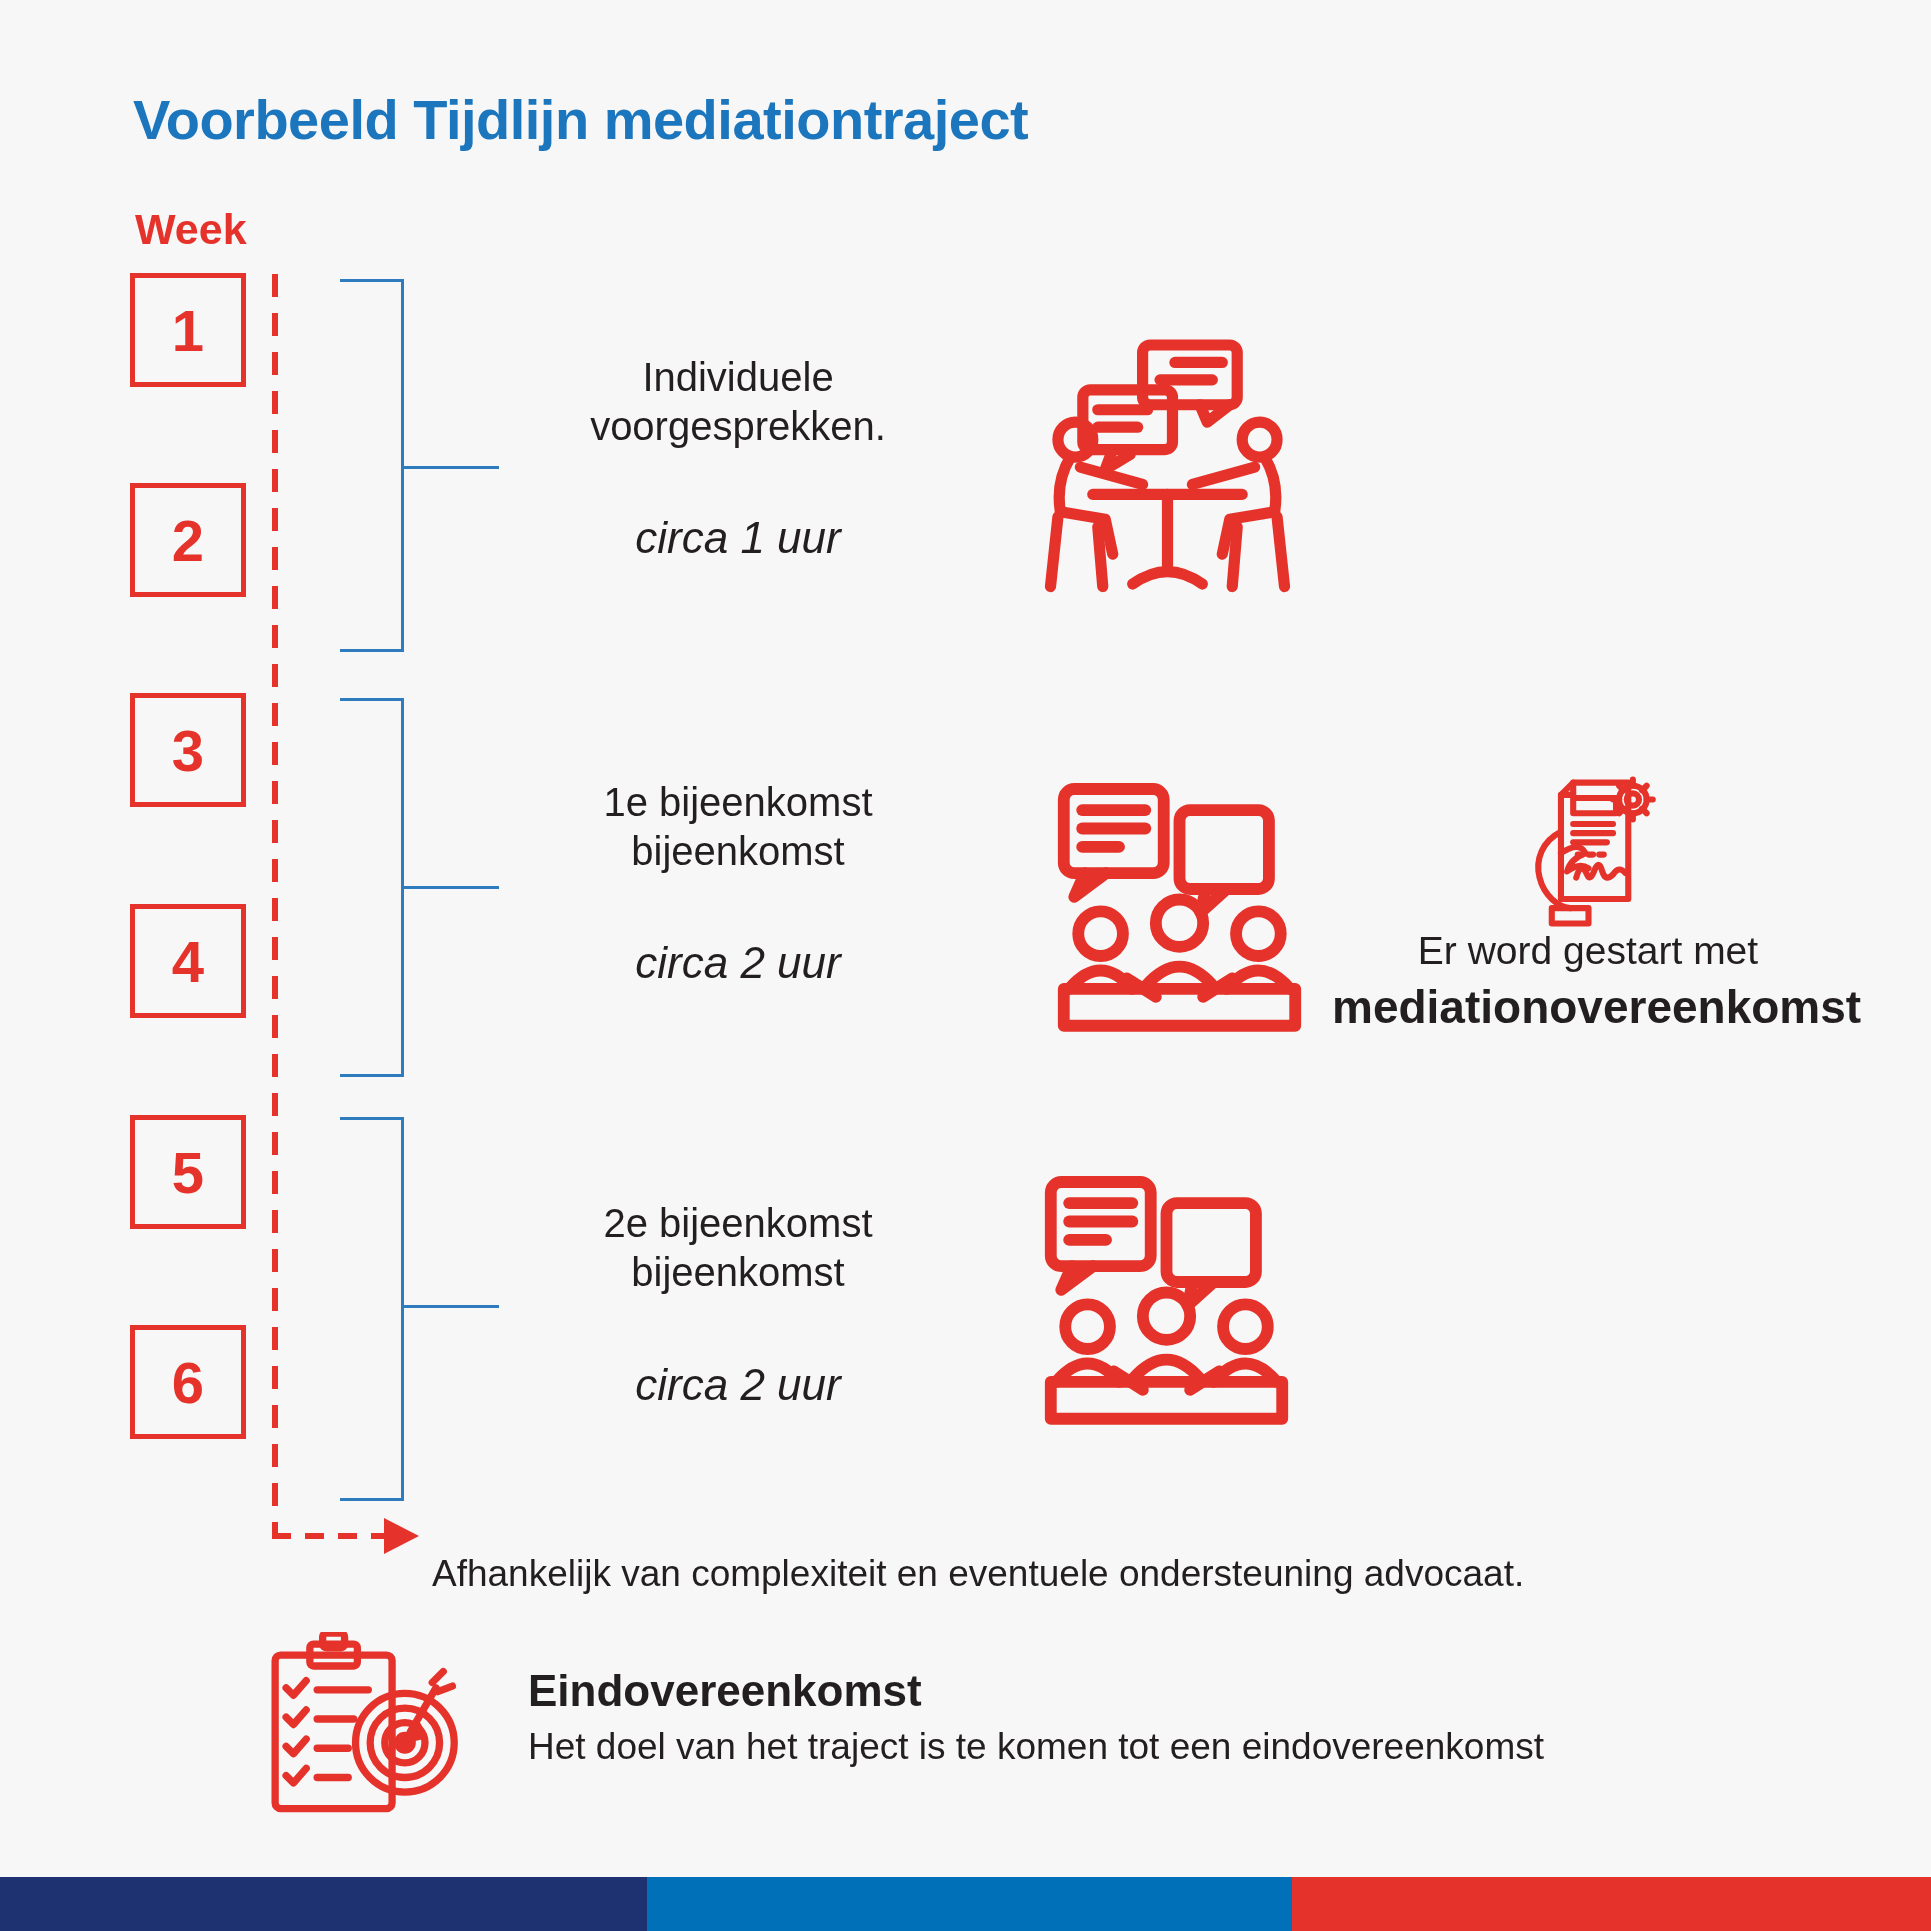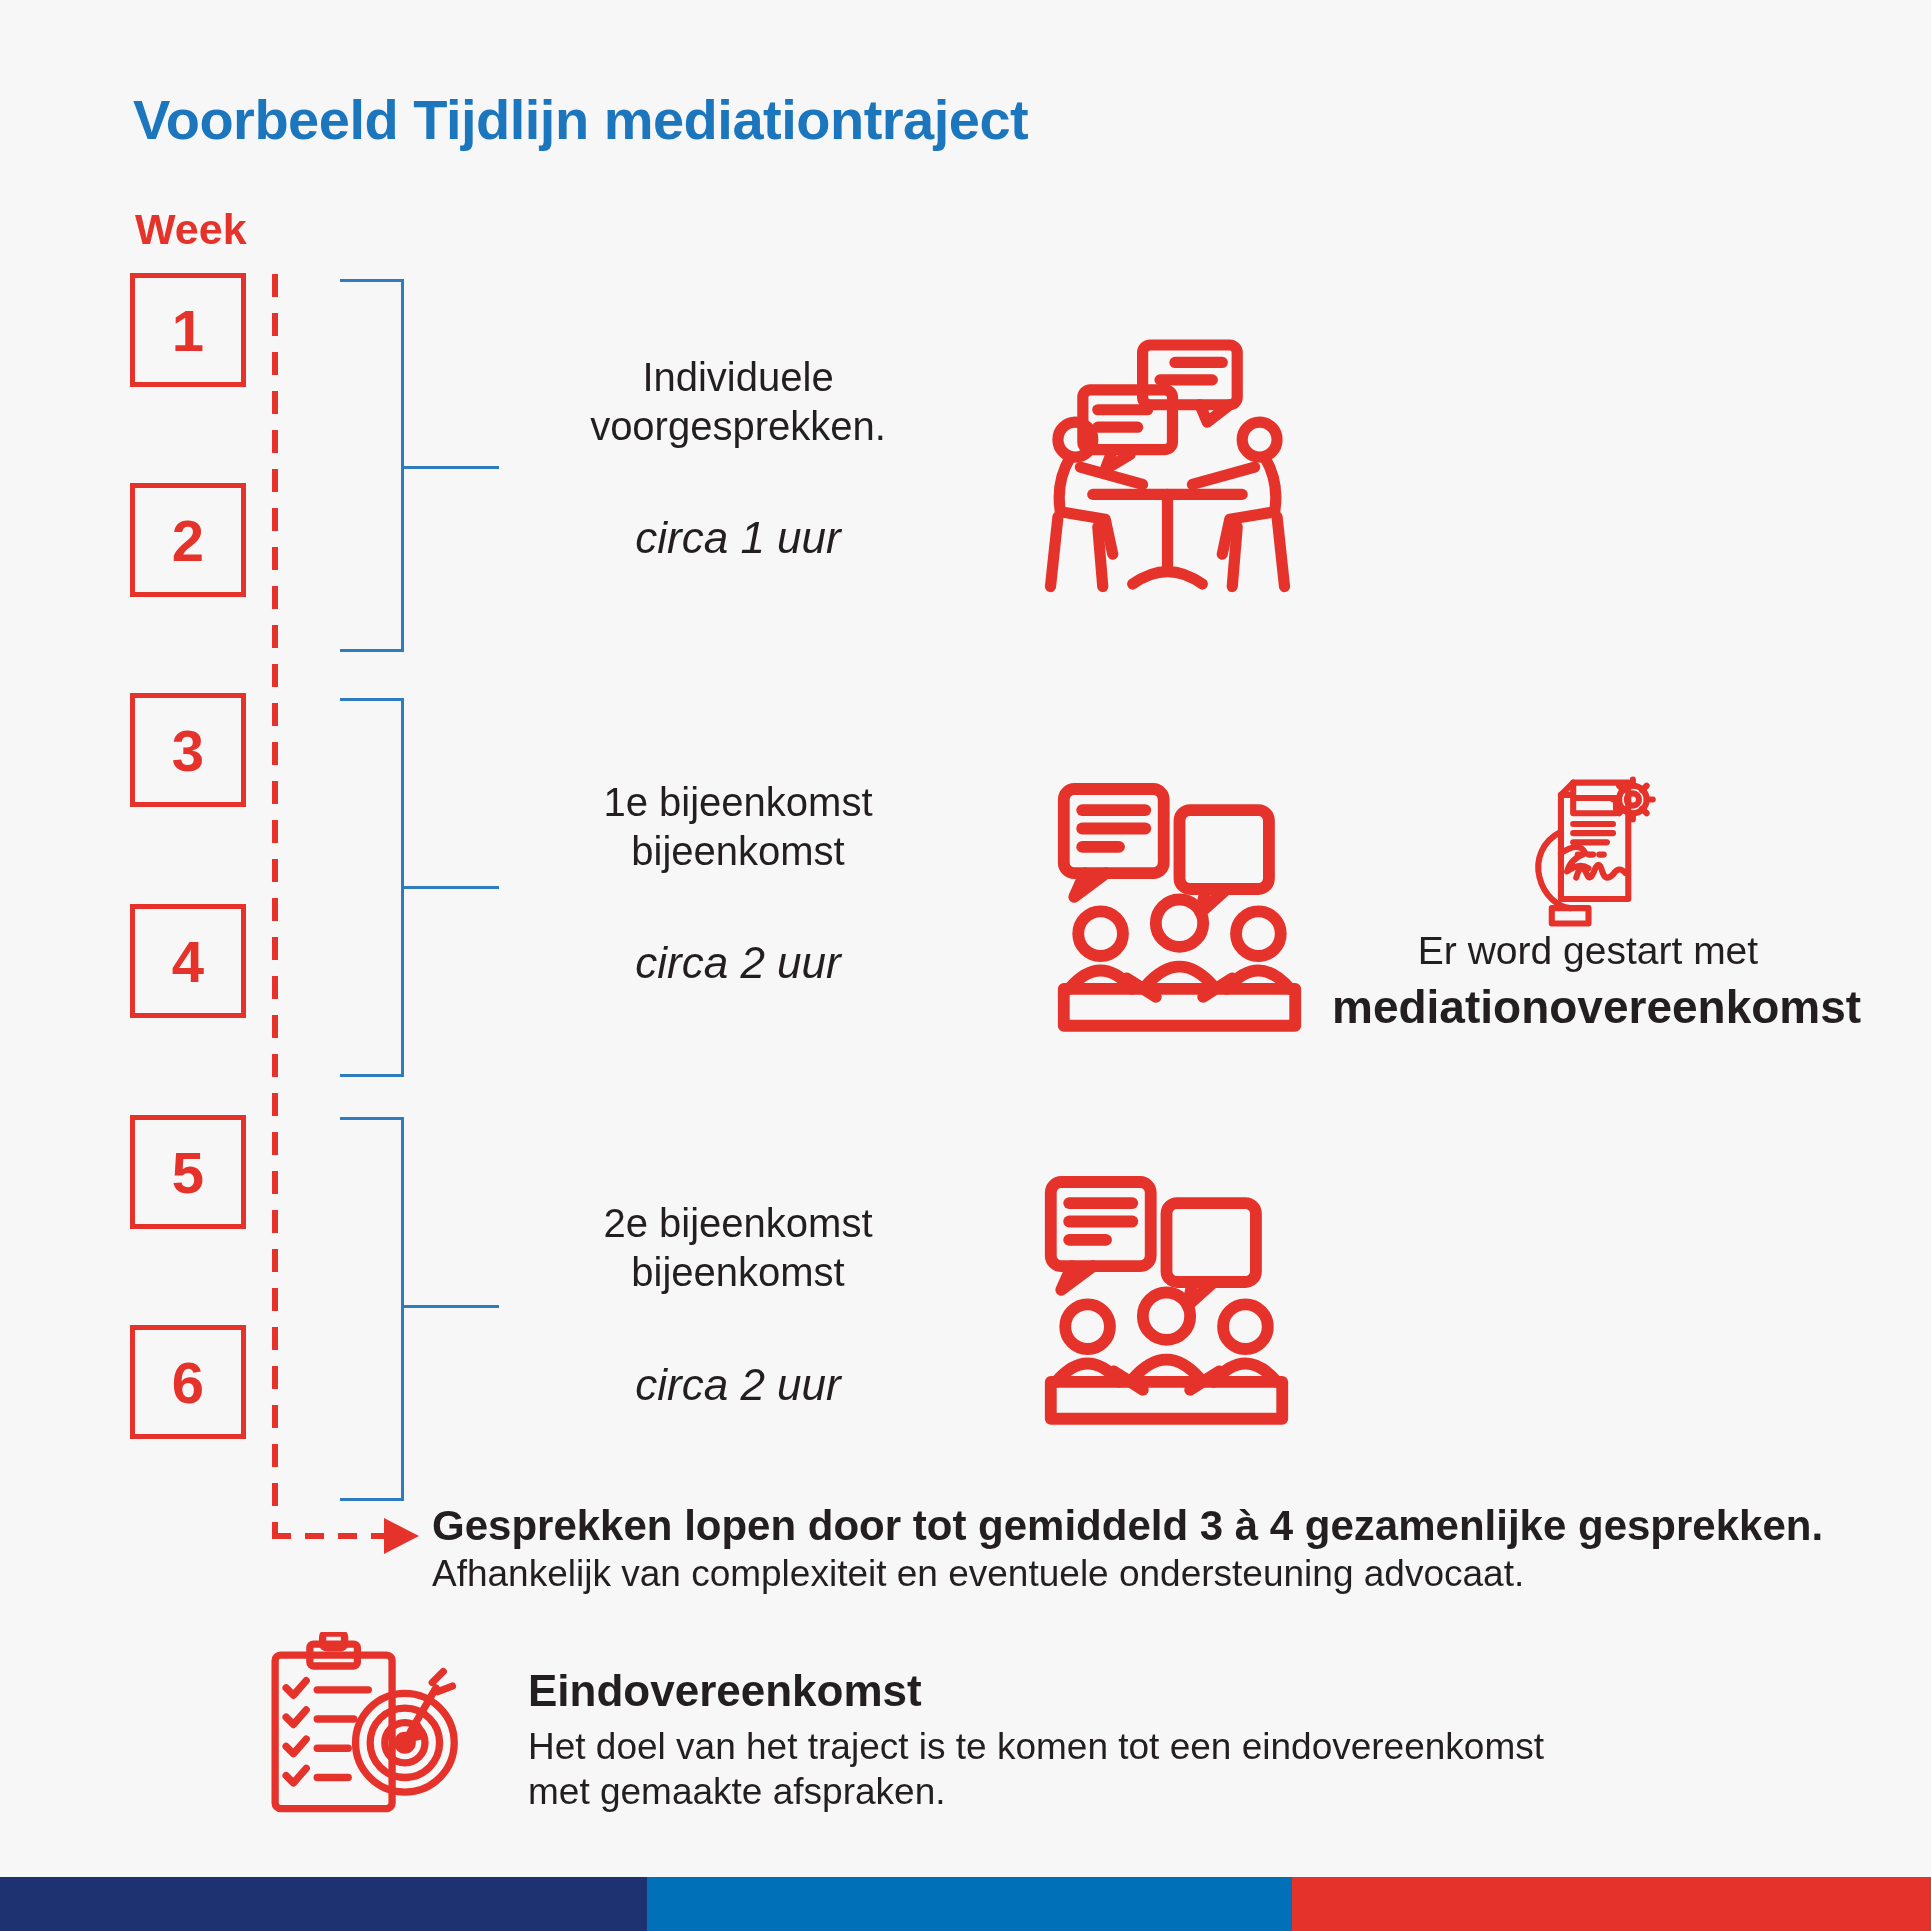--- a/index.html
+++ b/index.html
@@ -205,21 +205,20 @@
       <path d="M32,52 q12,-8 16,0 q-10,4 -12,12 q8,-6 14,-2"></path>
       <rect x="26" y="88" width="24" height="10"></rect>
     </svg>
   </div>
 
   <div class="side-note">
     <div class="side-note-l1">Er word gestart met</div>
     <div class="side-note-l2">mediationovereenkomst</div>
   </div>
 
-  <div class="cont-bold">Gesprekken lopen door tot gemiddeld 3 à 4 gezamenlijke gesprekken.</div>
   <div class="cont-sub">Afhankelijk van complexiteit en eventuele ondersteuning advocaat.</div>
 
   <div class="icn i-clip">
     <svg viewBox="0 0 110 100" fill="none" stroke="#e5332b" stroke-width="4" stroke-linecap="round" stroke-linejoin="round">
       <rect x="5" y="12" width="64" height="84" rx="3"></rect>
       <rect x="24" y="6" width="26" height="12" rx="2"></rect>
       <rect x="31" y="0" width="12" height="8" rx="2"></rect>
       <path d="M11,30 l4,4 l7,-8"></path>
       <path d="M11,46 l4,4 l7,-8"></path>
       <path d="M11,62 l4,4 l7,-8"></path>
@@ -233,20 +232,19 @@
       <circle cx="76" cy="60" r="11"></circle>
       <circle cx="76" cy="60" r="4" fill="#e5332b"></circle>
       <line x1="93" y1="30" x2="79" y2="54"></line>
       <path d="M82,49 l-5,9 l9,-2 z" fill="#e5332b"></path>
       <path d="M91,27 l6,-6 M94,32 l8,-3"></path>
     </svg>
   </div>
 
   <div class="foot-head">Eindovereenkomst</div>
   <div class="foot-l1">Het doel van het traject is te komen tot een eindovereenkomst</div>
-  <div class="foot-l2">met gemaakte afspraken.</div>
 
   <div class="bar bar-navy"></div>
   <div class="bar bar-blue"></div>
   <div class="bar bar-red"></div>
 
 </div>
 
 
 </body></html>

